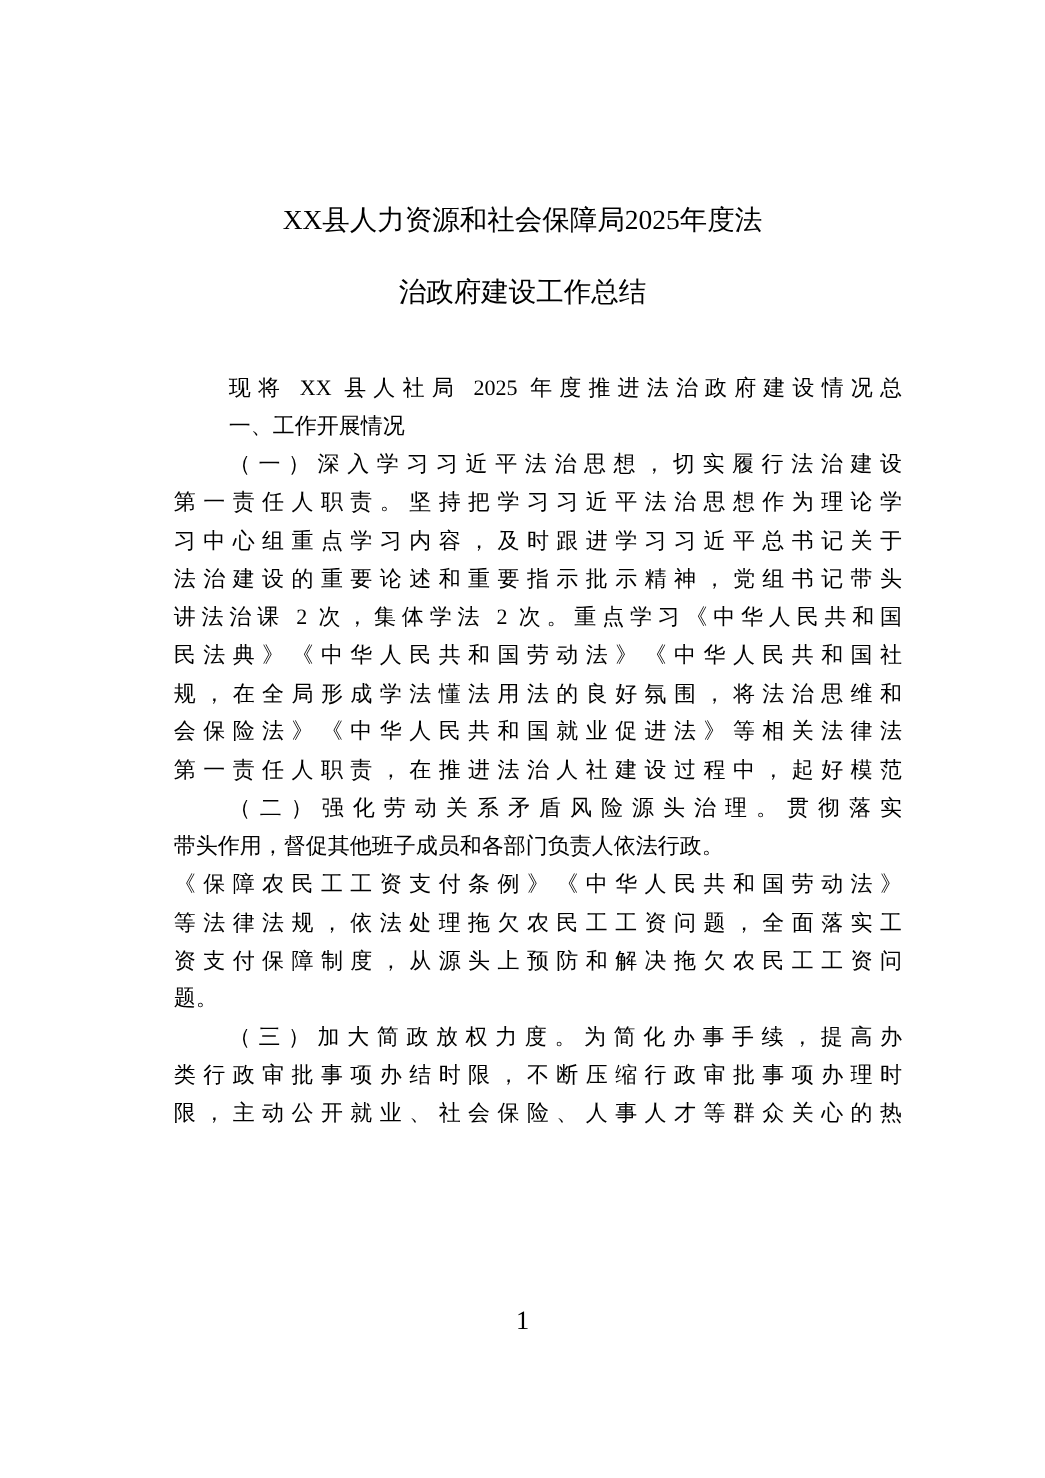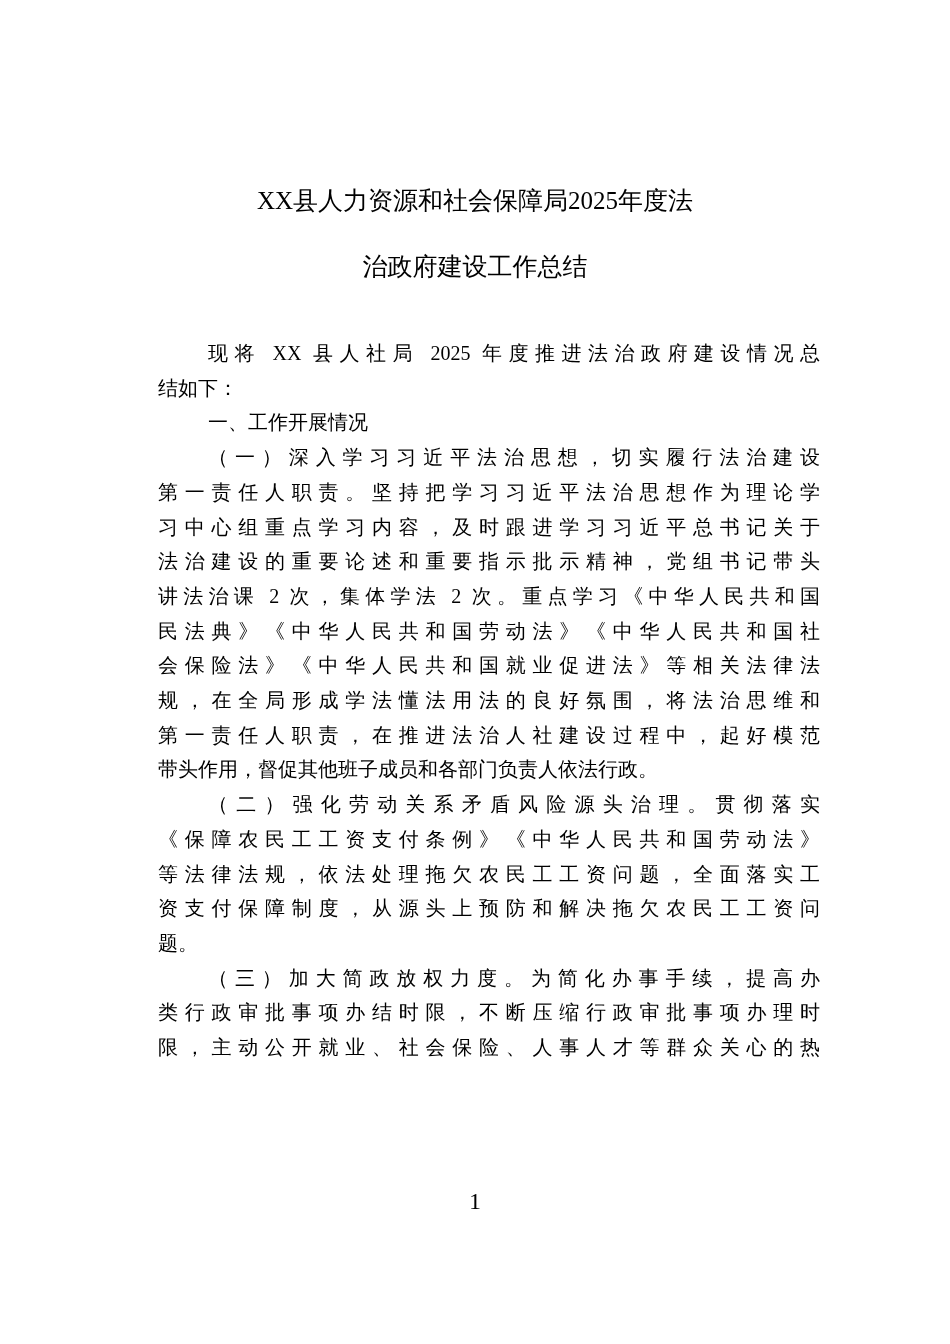--- a/index.html
+++ b/index.html
@@ -68,33 +68,32 @@
 <body>
 
 <div class="page">
   <div class="title">
     <div>XX县人力资源和社会保障局2025年度法</div>
     <div>治政府建设工作总结</div>
   </div>
 
   <div class="body" id="doc-body">
       <div class="line indent">现将 XX 县人社局 2025 年度推进法治政府建设情况总</div>
-      <div class="line last">结如下：</div>
       <div class="line indent last">一、工作开展情况</div>
       <div class="line indent">（一）深入学习习近平法治思想，切实履行法治建设</div>
       <div class="line">第一责任人职责。坚持把学习习近平法治思想作为理论学</div>
       <div class="line">习中心组重点学习内容，及时跟进学习习近平总书记关于</div>
       <div class="line">法治建设的重要论述和重要指示批示精神，党组书记带头</div>
       <div class="line">讲法治课 2 次，集体学法 2 次。重点学习《中华人民共和国</div>
       <div class="line">民法典》《中华人民共和国劳动法》《中华人民共和国社</div>
+      <div class="line">规，在全局形成学法懂法用法的良好氛围，将法治思维和</div>
       <div class="line">会保险法》《中华人民共和国就业促进法》等相关法律法</div>
-      <div class="line">规，在全局形成学法懂法用法的良好氛围，将法治思维和</div>
       <div class="line">第一责任人职责，在推进法治人社建设过程中，起好模范</div>
+      <div class="line indent">（二）强化劳动关系矛盾风险源头治理。贯彻落实</div>
       <div class="line last">带头作用，督促其他班子成员和各部门负责人依法行政。</div>
-      <div class="line indent">（二）强化劳动关系矛盾风险源头治理。贯彻落实</div>
       <div class="line">《保障农民工工资支付条例》《中华人民共和国劳动法》</div>
       <div class="line">等法律法规，依法处理拖欠农民工工资问题，全面落实工</div>
       <div class="line">资支付保障制度，从源头上预防和解决拖欠农民工工资问</div>
       <div class="line last">题。</div>
       <div class="line indent">（三）加大简政放权力度。为简化办事手续，提高办</div>
       <div class="line">类行政审批事项办结时限，不断压缩行政审批事项办理时</div>
       <div class="line">限，主动公开就业、社会保险、人事人才等群众关心的热</div>
     </div>
 
   <div class="page-num">1</div>

